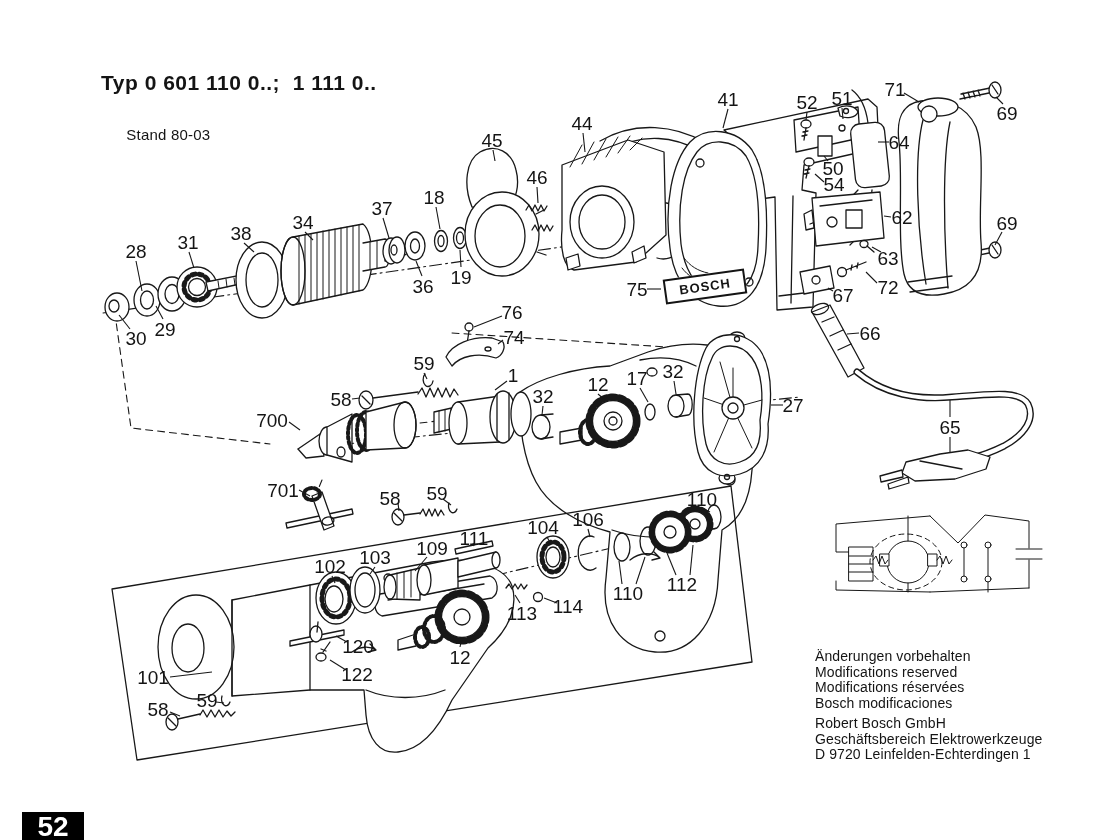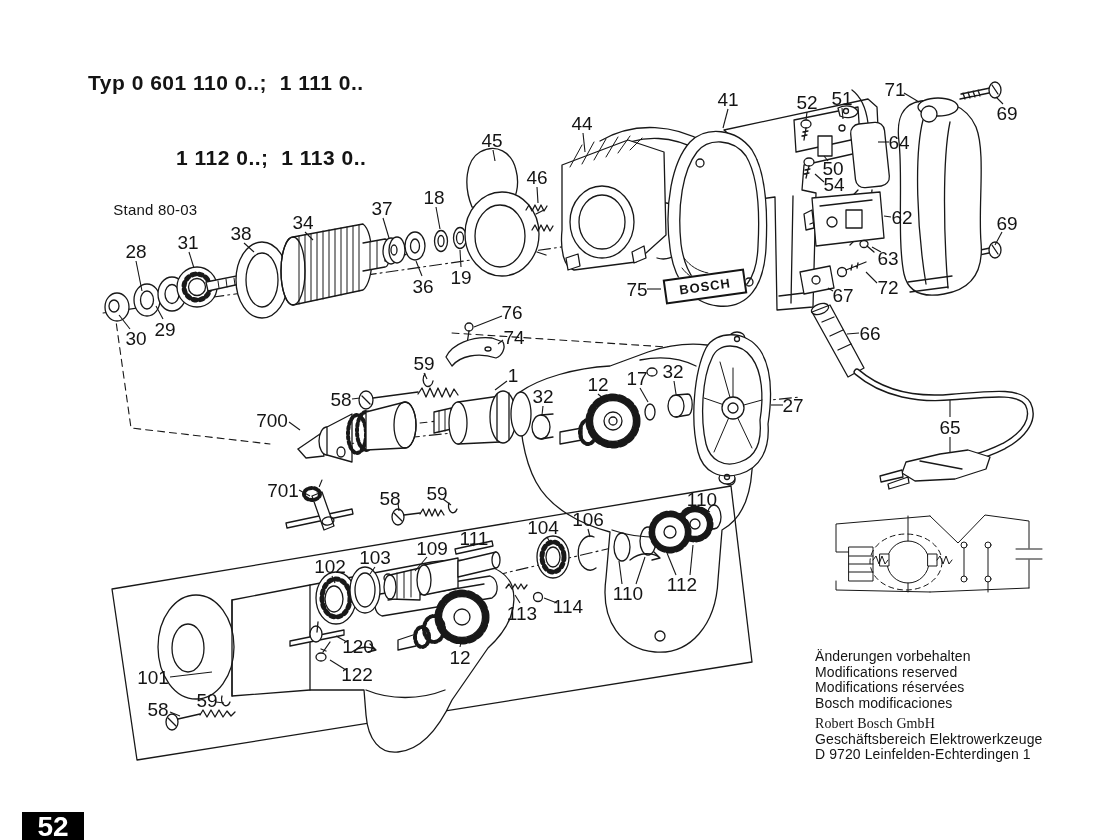--- a/index.html
+++ b/index.html
@@ -2,21 +2,21 @@
 <html><head>
 <meta charset="utf-8">
 <style>
   html,body{margin:0;padding:0;background:#e8e8e4;}
   .page{
     position:relative;width:1102px;height:840px;margin:0 auto;
     background:#ffffff;overflow:hidden;
     font-family:"Liberation Sans",sans-serif;color:#141414;
   }
   
-  .title-block{position:absolute;left:88px;top:20px;line-height:25px;
+  .title-block{position:absolute;left:101px;top:20px;line-height:25px;
     font-size:21px;font-weight:700;letter-spacing:.5px;white-space:pre;}
   .title-block .tline{display:block;}
   .title-block .ind{padding-left:88px;}
   .stand{font-size:15px;font-weight:400;letter-spacing:.2px;margin-top:5px;}
   
   svg.diagram{position:absolute;left:0;top:0;width:1102px;height:840px;}
   .art{stroke:#181818;fill:none;stroke-width:1.3;stroke-linecap:round;stroke-linejoin:round;}
   .w{fill:#ffffff;}
   .dash{stroke-dasharray:7 5;stroke-width:1.1;}
   .axis{stroke-dasharray:12 4 2 4;stroke-width:1.1;}
@@ -28,36 +28,35 @@
   .part-label{font:19px "Liberation Sans",sans-serif;fill:#141414;text-anchor:middle;}
   
   .bosch-plate{
     position:absolute;left:664px;top:274px;width:78px;height:21px;
     border:2px solid #141414;background:#fff;transform:rotate(-8deg);
     display:flex;align-items:center;justify-content:center;
     font-size:13px;font-weight:800;letter-spacing:1px;
   }
   
   .footer{position:absolute;left:815px;top:649px;font-size:14px;line-height:15.5px;letter-spacing:.1px;}
-  .footer .addr{margin-top:5px;font-family:Liberation Serif, serif;}
+  .footer .addr{margin-top:5px;}
   
   .page-badge{
     position:absolute;left:22px;top:812px;width:62px;height:40px;
     background:#000;color:#fff;font-size:28px;font-weight:700;
     display:flex;align-items:flex-start;justify-content:center;line-height:30px;
   }
 </style>
 </head>
 <body>
 
 <div class="page">
 
   <div class="title-block">
     <span class="tline"><span>Typ</span> <span>0 601 110 0..;  1 111 0..</span></span>
-    <span class="tline ind">1 112 0..;  1 113 0..</span>
     <span class="stand">Stand 80-03</span>
   </div>
 
   <svg class="diagram" viewBox="0 0 1102 840">
 
     <g class="art">
       <path class="axis" d="M103,313 L742,221"></path>
       <path class="axis" d="M298,449 L800,397"></path>
       <path class="axis" d="M195,646 L726,521"></path>
       <path class="dash" d="M113,300 L131,428 L270,444"></path>

